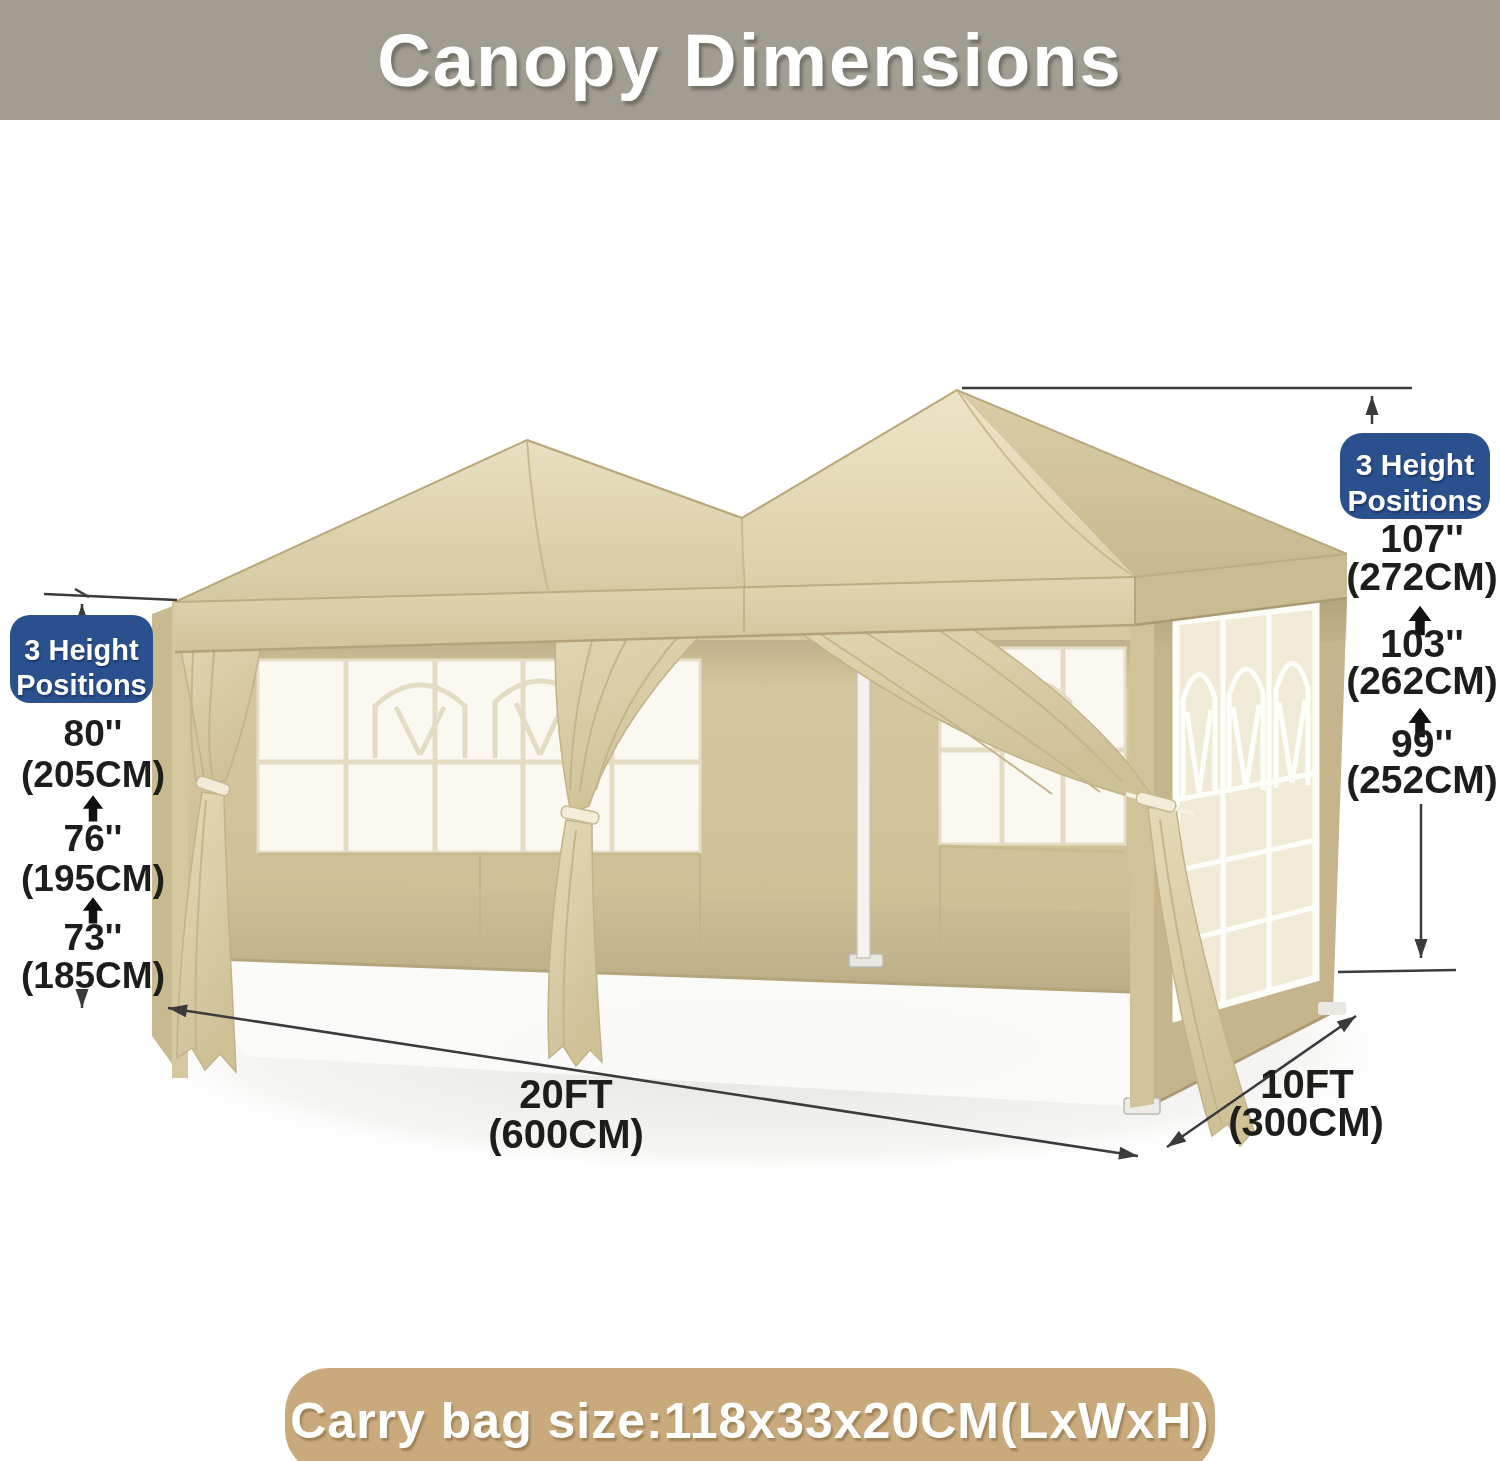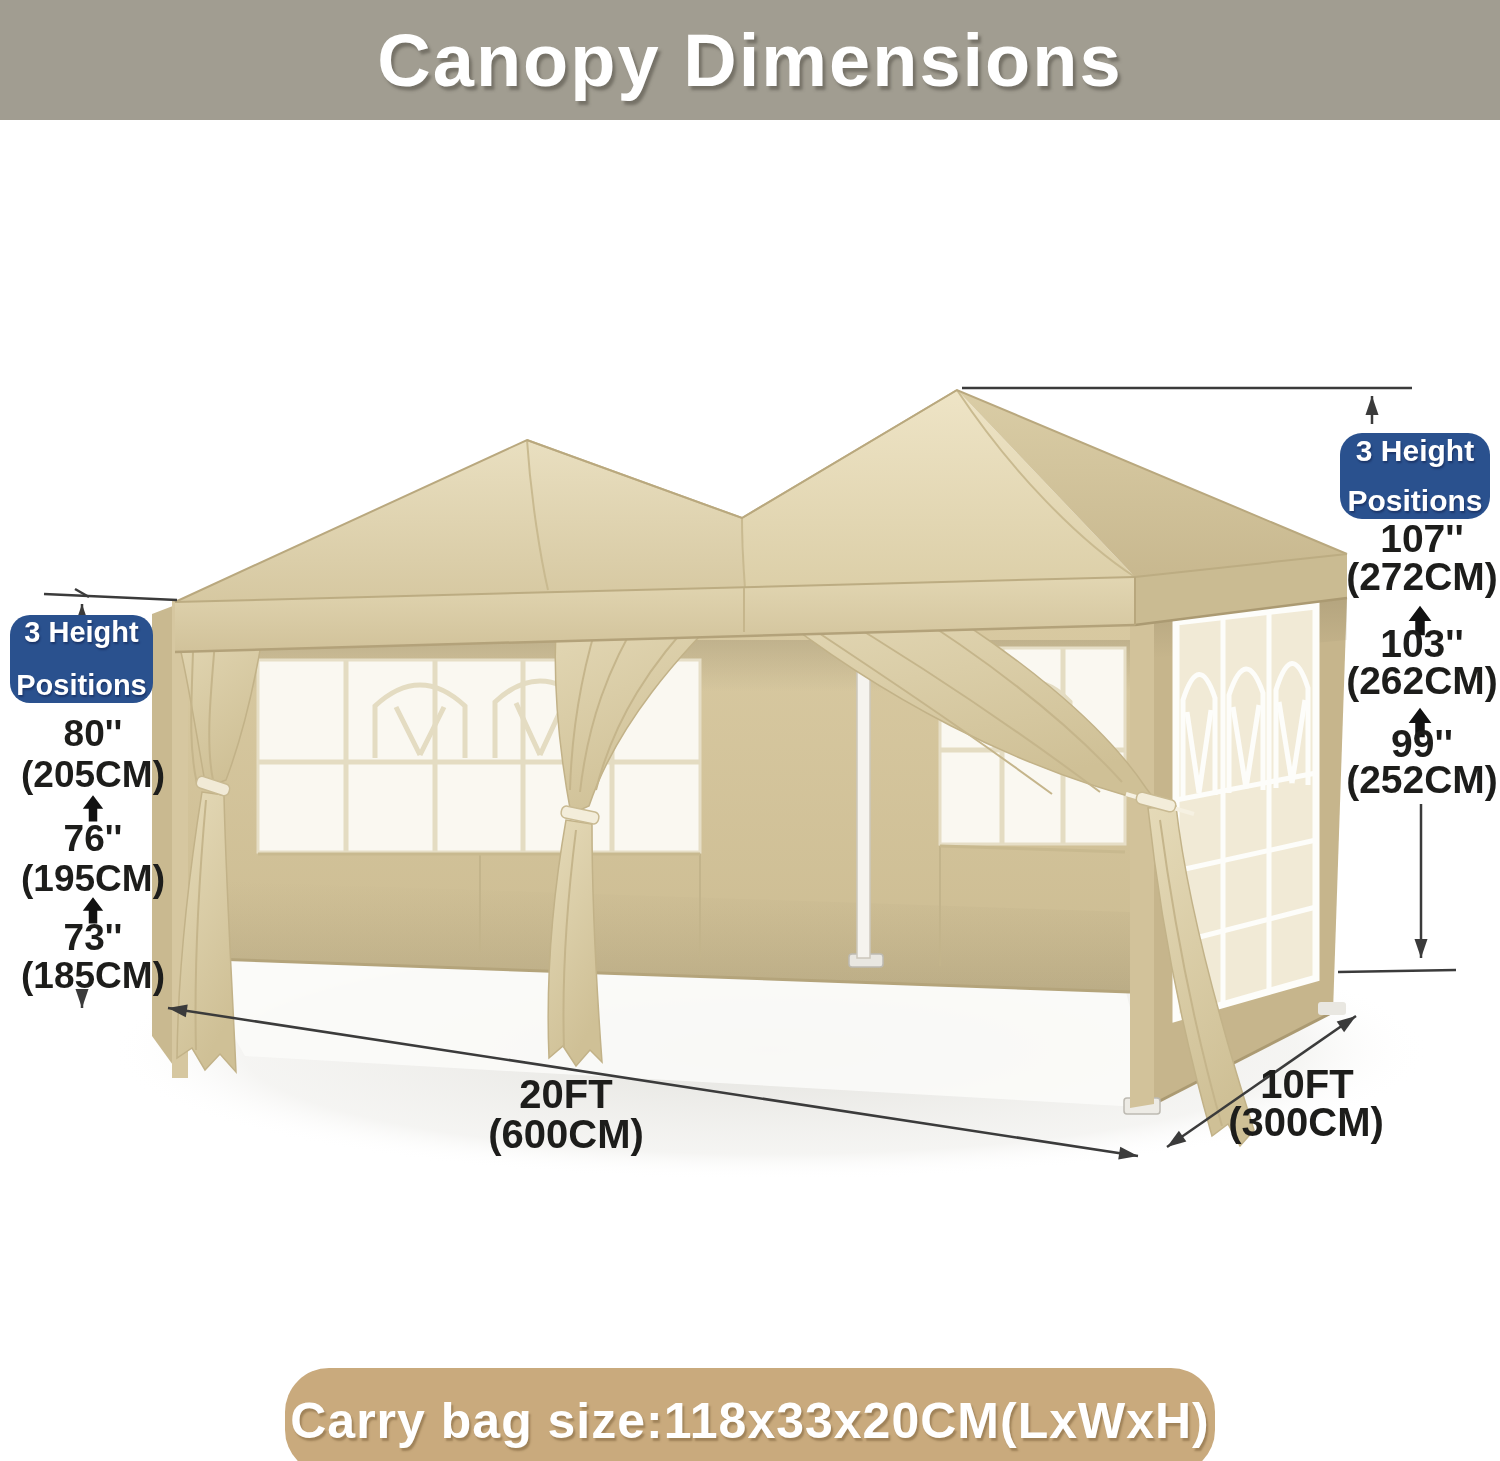--- a/index.html
+++ b/index.html
@@ -3,21 +3,21 @@
 <meta charset="utf-8">
 <style>
   html,body{margin:0;padding:0}
   body{width:1500px;height:1461px;background:#ffffff;position:relative;overflow:hidden;
        font-family:"Liberation Sans",sans-serif;}
   .titlebar{position:absolute;top:0;left:0;width:1500px;height:120px;
        background:var(--titlebar_bg,#a19d91);display:flex;align-items:center;justify-content:center;z-index:3}
   .titlebar h1{margin:12px;font-size:74px;font-weight:700;color:#ffffff;letter-spacing:2px;
        text-shadow:3px 4px 3px rgba(82,78,70,.55)}
   .badge{position:absolute;background:var(--badge_bg,#2a518e);color:#fff;font-weight:700;
-       text-align:center;display:flex;flex-direction:column;justify-content:space-between;z-index:3;
+       text-align:center;display:flex;flex-direction:column;justify-content:flex-end;z-index:3;
        text-shadow:1px 2px 2px rgba(10,20,60,.45)}
   .badge-left{left:10px;top:615px;width:143px;height:88px;border-radius:20px;font-size:29px;line-height:1.2}
   .badge-right{left:1340px;top:433px;width:150px;height:86px;border-radius:22px;font-size:30px;line-height:1.2}
   .banner{position:absolute;left:285px;top:1368px;width:930px;height:106px;
        background:var(--banner_bg,#c9aa7d);border-radius:44px;display:flex;align-items:center;justify-content:center;z-index:3}
   .banner span{font-size:50px;font-weight:700;color:#ffffff;letter-spacing:1px;
        text-shadow:2px 3px 2px rgba(125,98,60,.55)}
   .scene{position:absolute;left:0;top:0;z-index:1}
   .dim{stroke:#3b3b3b;stroke-width:2.5;fill:none}
   .lbl{font:700 37px "Liberation Sans",sans-serif;fill:#1d1d1b}

